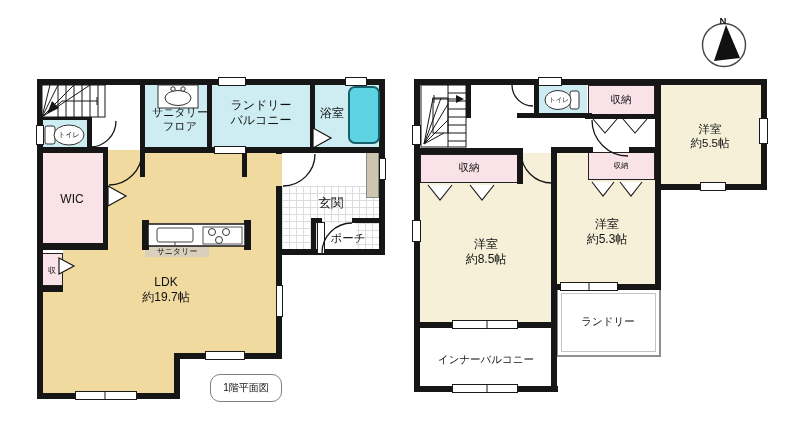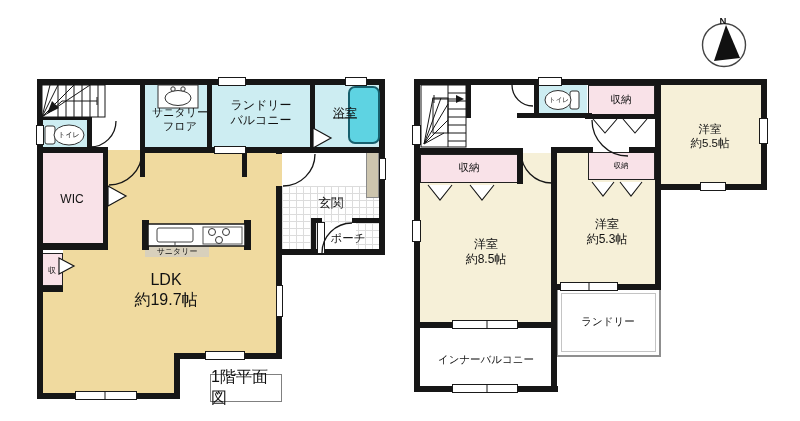--- a/index.html
+++ b/index.html
@@ -201,26 +201,26 @@
   </svg>
 
   <div class="lbl" style="left:180px;top:120px;font-size:11px;">
     <span>サニタリー</span>
       <span>フロア</span>
   </div>
   <div class="lbl" style="left:261px;top:113px;font-size:12px;">
     <span>ランドリー</span>
       <span>バルコニー</span>
   </div>
-  <div class="lbl" style="left:345px;top:113px;font-size:12px;text-decoration:underline;">浴室</div>
+  <div class="lbl" style="left:332px;top:113px;font-size:12px;">浴室</div>
   <div class="lbl" style="left:69px;top:135px;font-size:7px;">トイレ</div>
   <div class="lbl" style="left:72px;top:199px;font-size:12px;">WIC</div>
   <div class="lbl" style="left:52px;top:271px;font-size:8px;">収</div>
   <div class="lbl" style="left:177px;top:252px;font-size:8px;">サニタリー</div>
-  <div class="lbl" style="left:166px;top:290px;font-size:16px;">
+  <div class="lbl" style="left:166px;top:290px;font-size:12px;">
     <span>LDK</span>
       <span>約19.7帖</span>
   </div>
   <div class="lbl" style="left:331px;top:204px;font-size:12.5px;">玄関</div>
   <div class="lbl" style="left:348px;top:238px;font-size:11.5px;">ポーチ</div>
 
   <div class="lbl" style="left:559px;top:100px;font-size:6.5px;">トイレ</div>
   <div class="lbl" style="left:621px;top:100px;font-size:10.5px;">収納</div>
   <div class="lbl" style="left:710px;top:136px;font-size:11.5px;">
     <span>洋室</span>
@@ -234,15 +234,15 @@
   </div>
   <div class="lbl" style="left:607px;top:232px;font-size:12px;">
     <span>洋室</span>
       <span>約5.3帖</span>
   </div>
   <div class="lbl" style="left:608px;top:322px;font-size:10.5px;">ランドリー</div>
   <div class="lbl" style="left:486px;top:360px;font-size:10.5px;">インナーバルコニー</div>
 
   <div class="lbl" style="left:723px;top:21px;font-size:9.5px;font-weight:bold;">N</div>
 
-  <div class="cap" style="left:210px;top:374px;width:70px;height:26px;font-size:16px;">1階平面図</div>
+  <div class="cap" style="left:210px;top:374px;width:70px;height:26px;font-size:10px;border-radius:10px;">1階平面図</div>
 
 </div>
 
 </body></html>

